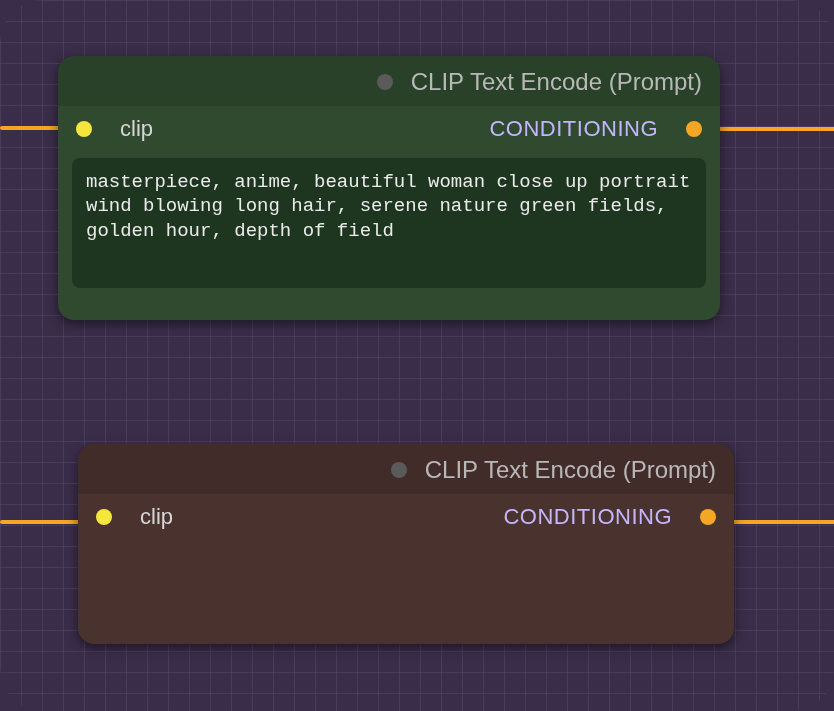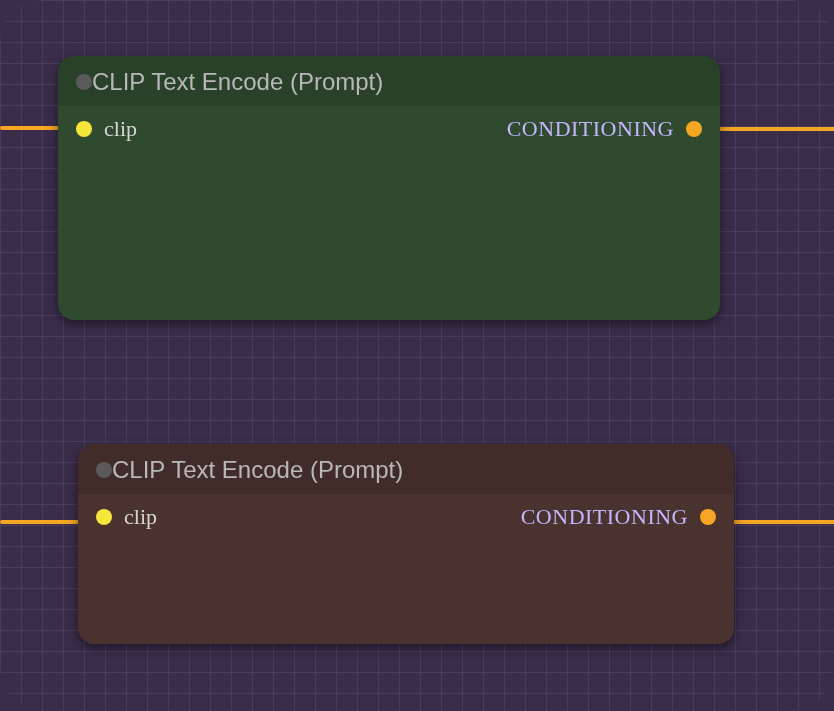--- a/index.html
+++ b/index.html
@@ -41,46 +41,46 @@
   .node-brown {
     background: #4a332f;
     left: 78px;
     top: 444px;
     width: 656px;
     height: 200px;
   }
   .node-header {
     display: flex;
     align-items: center;
-    gap: 0;
+    gap: 18px;
     padding: 12px 18px 10px 18px;
     font-size: 24px;
     color: #b8b8b8;
+    justify-content: flex-end;
   }
   .node-green .node-header { background: rgba(0,0,0,0.12); }
   .node-brown .node-header { background: rgba(0,0,0,0.12); }
   .header-dot {
     width: 16px;
     height: 16px;
     border-radius: 50%;
     background: #5a5a5a;
     flex-shrink: 0;
   }
   .io-row {
     display: flex;
     align-items: center;
     justify-content: space-between;
     padding: 10px 18px;
     font-size: 22px;
   }
   .io-left, .io-right {
     display: flex;
     align-items: center;
-    gap: 12px;
-    font-family: Liberation Serif, serif;
+    gap: 28px;
   }
   .io-left { color: #d6d6d6; }
   .io-right { color: #c4b5fd; letter-spacing: 0.5px; }
   .port {
     width: 16px;
     height: 16px;
     border-radius: 50%;
     flex-shrink: 0;
   }
   .port-in { background: #f5e63c; }
@@ -125,20 +125,23 @@
   <div class="io-row">
     <div class="io-left">
       <span class="port port-in"></span>
       <span>clip</span>
     </div>
     <div class="io-right">
       <span>CONDITIONING</span>
       <span class="port port-out"></span>
     </div>
   </div>
+  <div class="textarea-wrap">
+    <div class="textarea-box">masterpiece, anime, beautiful woman close up portrait wind blowing long hair, serene nature green fields, golden hour, depth of field</div>
+  </div>
 </div>
 
 <div class="node node-brown">
   <div class="node-header">
     <span class="header-dot"></span>
     <span>CLIP Text Encode (Prompt)</span>
   </div>
   <div class="io-row">
     <div class="io-left">
       <span class="port port-in"></span>

